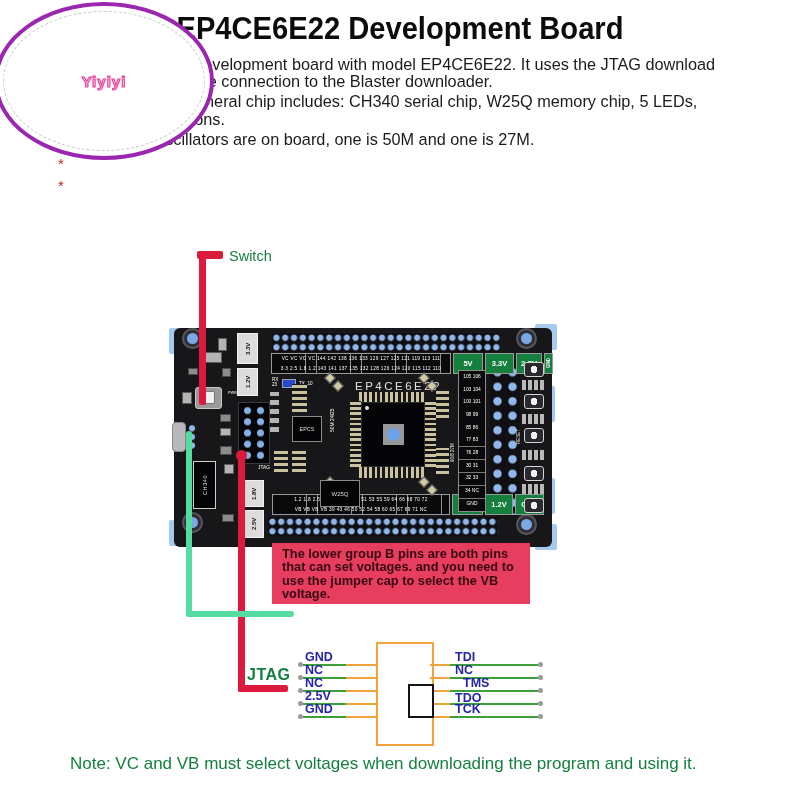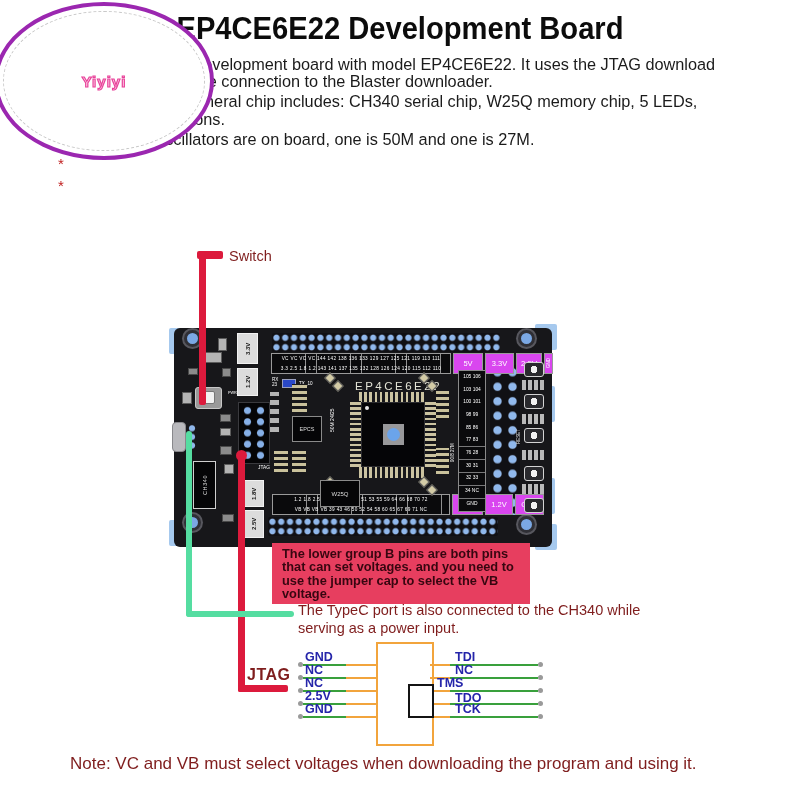--- a/index.html
+++ b/index.html
@@ -19,21 +19,21 @@
       border:4px solid #9b27b0;background:#fff;z-index:40;display:flex;align-items:center;justify-content:center;}
   .wm::before{content:"";position:absolute;inset:5px;border:1px dashed #c9c9c9;border-radius:50%;}
   .wm-text{font-size:15px;font-weight:bold;color:#ffd9ec;-webkit-text-stroke:1.2px #e8439a;letter-spacing:1px;}
 
   
   .callout{position:absolute;background:#e73e5f;color:#370610;font-weight:600;
            font-size:12.8px;line-height:13.3px;white-space:pre-line;z-index:8;}
   .co-upper{left:273px;top:274px;width:249px;height:52px;padding:6px 0 0 10px;}
   .co-right{left:552px;top:368px;width:97px;height:147px;padding:53px 0 0 8px;box-sizing:border-box;line-height:15px;}
   .co-lower{left:272px;top:543px;width:248px;height:57px;padding:4px 0 0 10px;}
-  .plain-note{position:absolute;color:#7f1d1d;white-space:pre-line;z-index:8;}
+  .plain-note{position:absolute;color:#15803d;white-space:pre-line;z-index:8;}
   .switch-text{left:229px;top:248px;font-size:14.5px;}
   .typec-text{left:298px;top:601px;font-size:14.5px;line-height:18px;}
   .jtag-word{left:247px;top:666px;font-size:16px;font-weight:bold;letter-spacing:.5px;}
   .bottom-note{left:70px;top:754px;font-size:17px;}
 
   
   .lred{position:absolute;background:#dc1a3c;z-index:9;border-radius:2px;}
   .lgreen{position:absolute;background:#55dda1;z-index:9;border-radius:3px;}
 
   
@@ -44,21 +44,21 @@
   .hole{width:17px;height:17px;border-radius:50%;background:#7ba8e4;border:3px solid #2f2f35;box-shadow:0 0 0 2px #57575e;}
   .dots{background-color:#101014;border-radius:2px;
         background-image:radial-gradient(circle,#90b8ec 2.6px,#24242a 3.5px,transparent 3.6px);
         background-size:8.8px 9.5px;}
   .dots-right{background-size:15px 14.5px;background-image:radial-gradient(circle,#90b8ec 3.6px,#24242a 4.6px,transparent 4.7px);}
   .dots-jtag{background-size:13px 11.2px;background-image:radial-gradient(circle,#86b0e8 3px,#131316 4px,transparent 4.1px);}
   .strip{background:
       repeating-linear-gradient(90deg,transparent 0 10.7px,rgba(255,255,255,.55) 10.7px 11.25px),#0a0a0c;
       border:1px solid #9a9a9a;color:#fff;font-size:4.7px;line-height:9.5px;letter-spacing:.35px;
       white-space:pre-line;text-align:center;overflow:hidden;}
-  .pcell{border:1px solid #9a9a9a;background:#d946ef;color:#fff;font-size:7.5px;font-weight:normal;
+  .pcell{border:1px solid #9a9a9a;background:#15803d;color:#fff;font-size:7.5px;font-weight:bold;
          display:flex;align-items:center;justify-content:center;}
   .vtext{writing-mode:vertical-rl;transform:rotate(180deg);display:flex;align-items:center;justify-content:center;}
   .numcol{background:repeating-linear-gradient(0deg,transparent 0 12.4px,rgba(255,255,255,.45) 12.4px 12.9px),#0a0a0c;
           border:1px solid #8a8a8a;color:#fff;font-size:4.9px;line-height:12.65px;white-space:pre-line;text-align:center;}
   .pins-h{background:repeating-linear-gradient(90deg,#cbc3a0 0 2.6px,#17171a 2.6px 5.2px);}
   .pins-v{background:repeating-linear-gradient(0deg,#cbc3a0 0 2.6px,#17171a 2.6px 5.2px);}
   .chipbody{background:#050507;border:1px solid #2c2c30;}
   .iclabel{color:#ddd;display:flex;align-items:center;justify-content:center;}
   .reg{background:#dcdcdc;border:1px solid #f2f2f2;color:#131313;font-size:6px;font-weight:bold;}
   .smd{background:#b4b4b4;border:1px solid #5c5c5c;}
@@ -239,22 +239,20 @@
       <div class="smd" style="left:96px;top:64px;width:9px;height:40px;background:repeating-linear-gradient(0deg,#b4b4b4 0 5px,#17171a 5px 9px);border:none;"></div>
     </div>
   </div>
 
   <div class="lred" style="left:236px;top:450px;width:11px;height:11px;border-radius:50%;"></div>
   <div class="lred" style="left:238px;top:453px;width:7px;height:239px;"></div>
   <div class="lred" style="left:238px;top:685px;width:50px;height:7px;"></div>
 
   <div class="lgreen" style="left:186px;top:431px;width:6px;height:186px;"></div>
   <div class="lgreen" style="left:186px;top:611px;width:108px;height:6px;"></div>
-  <div class="plain-note typec-text">The TypeC port is also connected to the CH340 while
-serving as a power input.</div>
 
   <div class="jd jd-box"></div>
   <div class="jd jd-notch"></div>
   <div class="plain-note jtag-word">JTAG</div>
 
   <div class="enddot" style="left:298px;top:662px;"></div>
   <div class="seg g" style="left:303px;top:664px;width:43px;"></div>
   <div class="seg o" style="left:346px;top:664px;width:31px;"></div>
   <div class="pinlab" style="left:305px;top:651px;">GND</div>
   <div class="enddot" style="left:298px;top:675px;"></div>
@@ -278,21 +276,21 @@
   <div class="seg g" style="left:450px;top:664px;width:88px;"></div>
   <div class="enddot" style="left:538px;top:662px;"></div>
   <div class="pinlab" style="left:455px;top:651px;">TDI</div>
   <div class="seg o" style="left:430px;top:677px;width:20px;"></div>
   <div class="seg g" style="left:450px;top:677px;width:88px;"></div>
   <div class="enddot" style="left:538px;top:675px;"></div>
   <div class="pinlab" style="left:455px;top:664px;">NC</div>
   <div class="seg o" style="left:430px;top:690px;width:20px;"></div>
   <div class="seg g" style="left:450px;top:690px;width:88px;"></div>
   <div class="enddot" style="left:538px;top:688px;"></div>
-  <div class="pinlab" style="left:437px;top:677px;">TMS</div>
+  <div class="pinlab" style="left:463px;top:677px;">TMS</div>
   <div class="seg o" style="left:430px;top:703px;width:20px;"></div>
   <div class="seg g" style="left:450px;top:703px;width:88px;"></div>
   <div class="enddot" style="left:538px;top:701px;"></div>
   <div class="pinlab" style="left:455px;top:692px;">TDO</div>
   <div class="seg o" style="left:430px;top:716px;width:20px;"></div>
   <div class="seg g" style="left:450px;top:716px;width:88px;"></div>
   <div class="enddot" style="left:538px;top:714px;"></div>
   <div class="pinlab" style="left:455px;top:703px;">TCK</div>
 
   <div class="plain-note bottom-note">Note: VC and VB must select voltages when downloading the program and using it.</div>

